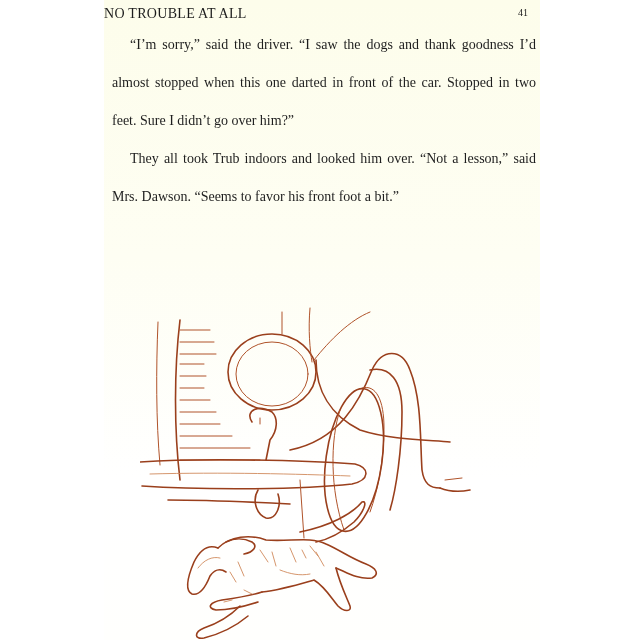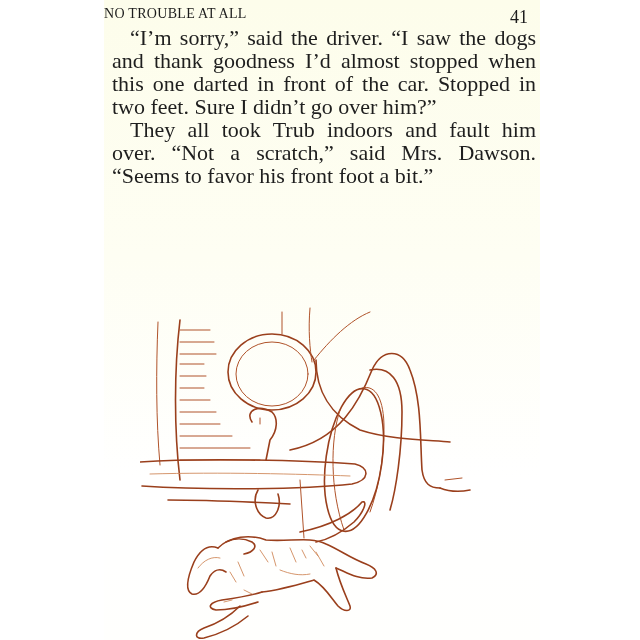--- a/index.html
+++ b/index.html
@@ -10,26 +10,26 @@
     }
     .running-head {
       position: absolute; top: 4px; left: 0; width: 436px; height: 20px;
       font-family: "Liberation Serif", serif; color: #1c1c1c;
     }
     .running-title {
       position: absolute; left: 0; width: 436px; text-align: left;
       font-size: 14px; letter-spacing: 0.3px; top: 2px;
     }
     .page-number {
-      position: absolute; right: 12px; top: 3px; font-size: 18px;
+      position: absolute; right: 12px; top: 3px; font-size: 10px;
     }
     .body-text {
       position: absolute; top: 26px; left: 8px; width: 424px;
-      font-family: "Liberation Serif", serif; font-size: 22px;
-      line-height: 23px; color: #1e1e1e;
+      font-family: "Liberation Serif", serif; font-size: 14px;
+      line-height: 38px; color: #1e1e1e;
     }
     .para { margin: 0; text-indent: 18px; text-align: justify; }
     .illustration {
       position: absolute; left: 36px; top: 300px; width: 400px; height: 340px;
     }
     .illustration svg { width: 100%; height: 100%; }
     .ink { fill: none; stroke: #9a3f1c; stroke-width: 1.6; stroke-linecap: round; stroke-linejoin: round; }
     .ink-thin { fill: none; stroke: #b0532a; stroke-width: 1; stroke-linecap: round; }
     .ink-light { fill: none; stroke: #d08a5c; stroke-width: 0.9; stroke-linecap: round; }
   </style>
@@ -37,21 +37,21 @@
 <body>
 
 <div class="page">
   <div class="running-head">
     <div class="running-title">NO TROUBLE AT ALL</div>
     <div class="page-number">41</div>
   </div>
 
   <div class="body-text">
     <p class="para">“I’m sorry,” said the driver. “I saw the dogs and thank goodness I’d almost stopped when this one darted in front of the car. Stopped in two feet. Sure I didn’t go over him?”</p>
-    <p class="para">They all took Trub indoors and fault him over. “Not a scratch,” said Mrs. Dawson. “Seems to favor his front foot a bit.”</p>
+    <p class="para">They all took Trub indoors and looked him over. “Not a lesson,” said Mrs. Dawson. “Seems to favor his front foot a bit.”</p>
   </div>
 
   <div class="illustration">
     <svg viewBox="0 0 400 340" xmlns="http://www.w3.org/2000/svg">
 
       <path class="ink-thin" d="M18 22 C16 70 16 120 20 165"></path>
       <path class="ink" d="M40 20 C34 70 34 130 40 180"></path>
 
       <g class="ink-thin">
         <path d="M40 30 L70 30"></path>

